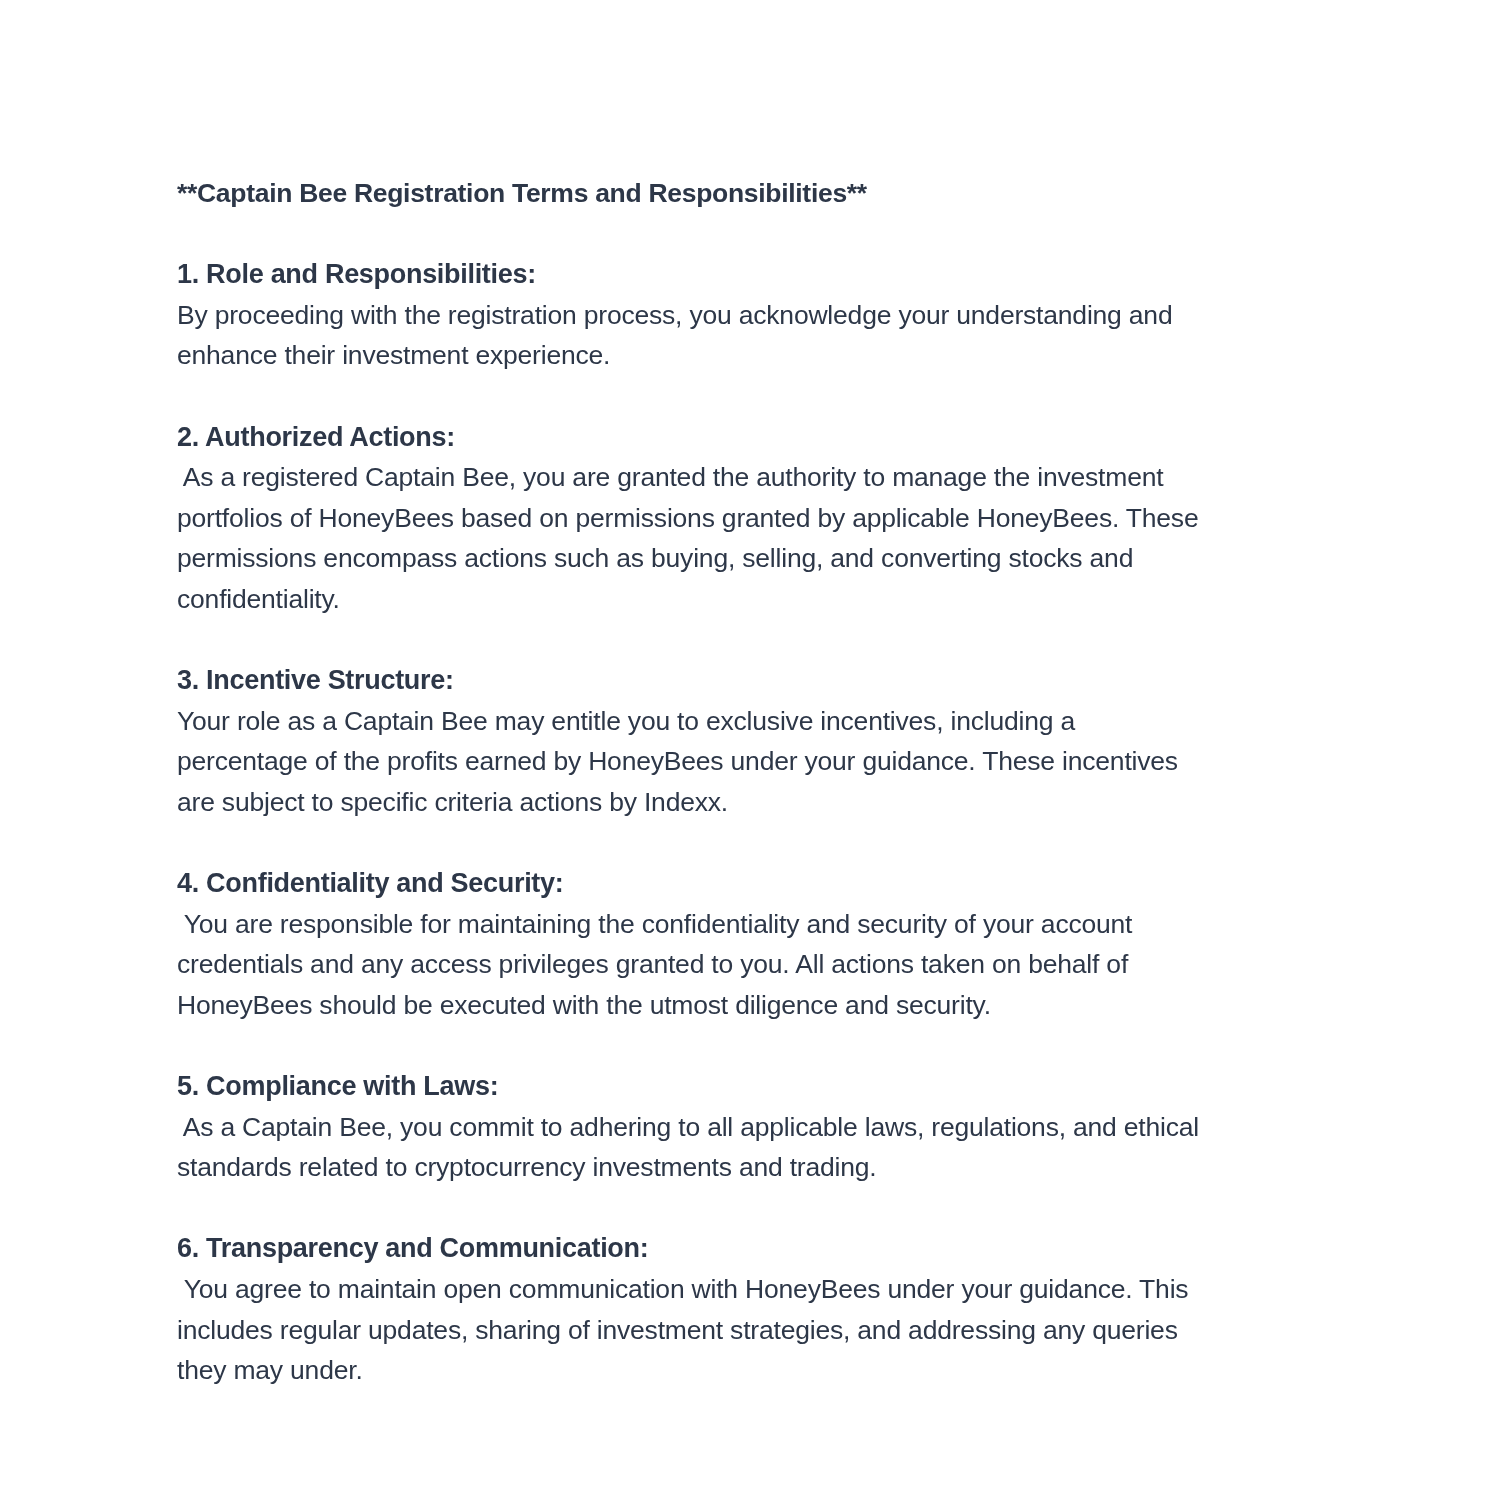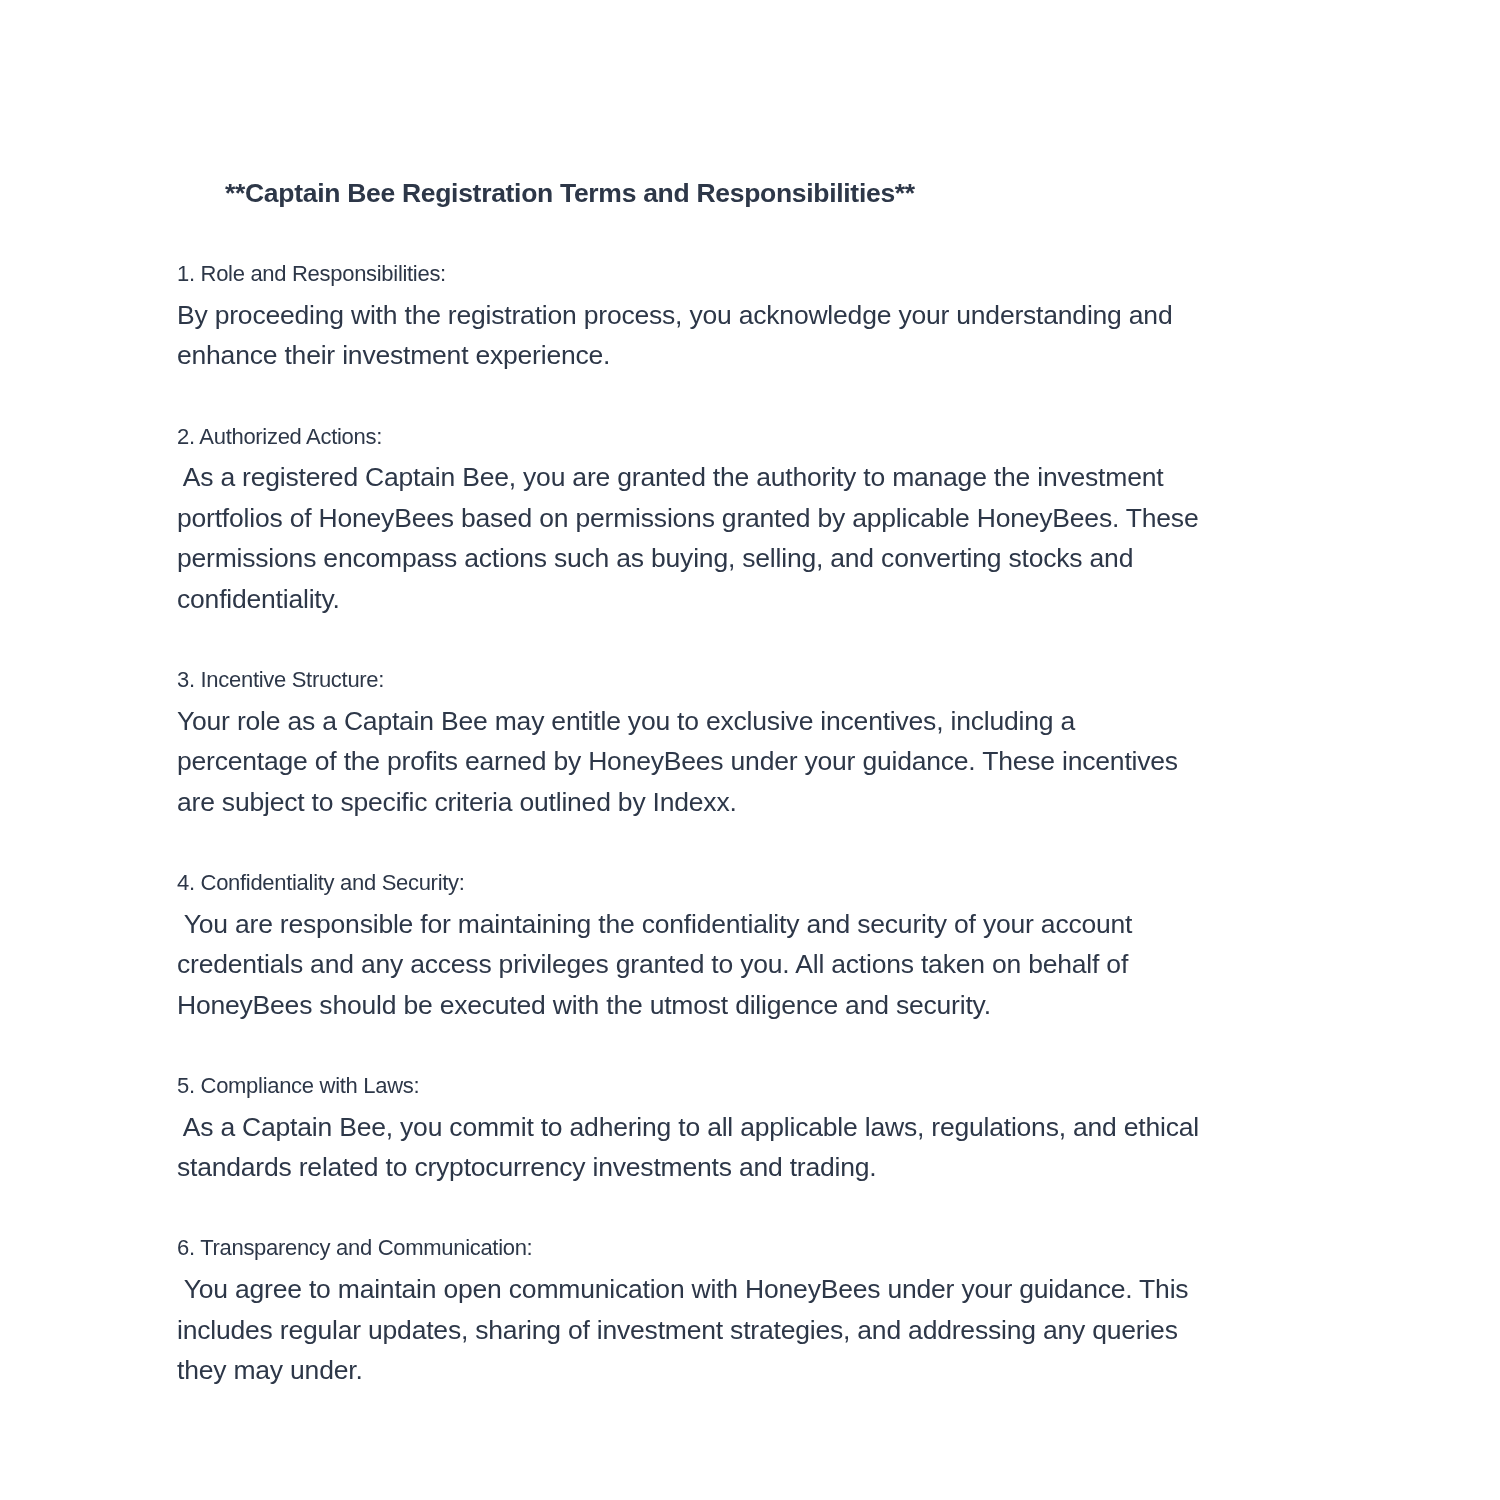--- a/index.html
+++ b/index.html
@@ -21,28 +21,27 @@
       top: 173px;
       width: 1200px;
     }
     .title {
       font-weight: bold;
       font-size: 26.5px;
       line-height: 40.6px;
       height: 40.6px;
       white-space: nowrap;
       letter-spacing: -0.3px;
-      margin-left: 48px;
     }
     .gap {
       height: 40.6px;
     }
     .section-heading {
-      font-weight: normal;
-      font-size: 22px;
+      font-weight: bold;
+      font-size: 27px;
       line-height: 40.6px;
       height: 40.6px;
       white-space: nowrap;
       letter-spacing: -0.3px;
     }
     .line {
       font-size: 26.5px;
       line-height: 40.6px;
       height: 40.6px;
       white-space: pre;
@@ -69,21 +68,21 @@
     <div class="line">portfolios of HoneyBees based on permissions granted by applicable HoneyBees. These</div>
     <div class="line">permissions encompass actions such as buying, selling, and converting stocks and</div>
     <div class="line">confidentiality.</div>
   </div>
   <div class="gap"></div>
 
   <div>
     <div class="section-heading">3. Incentive Structure:</div>
     <div class="line">Your role as a Captain Bee may entitle you to exclusive incentives, including a</div>
     <div class="line">percentage of the profits earned by HoneyBees under your guidance. These incentives</div>
-    <div class="line">are subject to specific criteria outlined by Indexx.</div>
+    <div class="line">are subject to specific criteria actions by Indexx.</div>
   </div>
   <div class="gap"></div>
 
   <div>
     <div class="section-heading">4. Confidentiality and Security:</div>
     <div class="line"> You are responsible for maintaining the confidentiality and security of your account</div>
     <div class="line">credentials and any access privileges granted to you. All actions taken on behalf of</div>
     <div class="line">HoneyBees should be executed with the utmost diligence and security.</div>
   </div>
   <div class="gap"></div>

